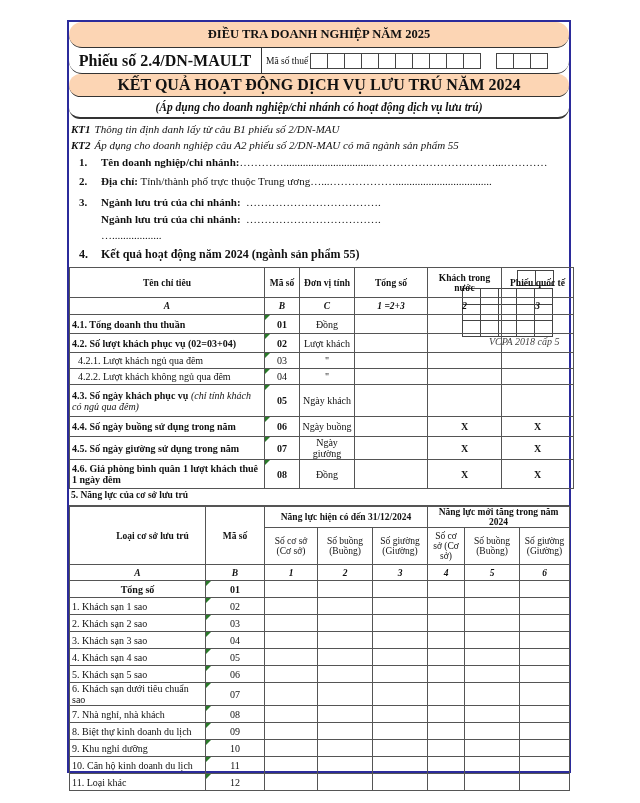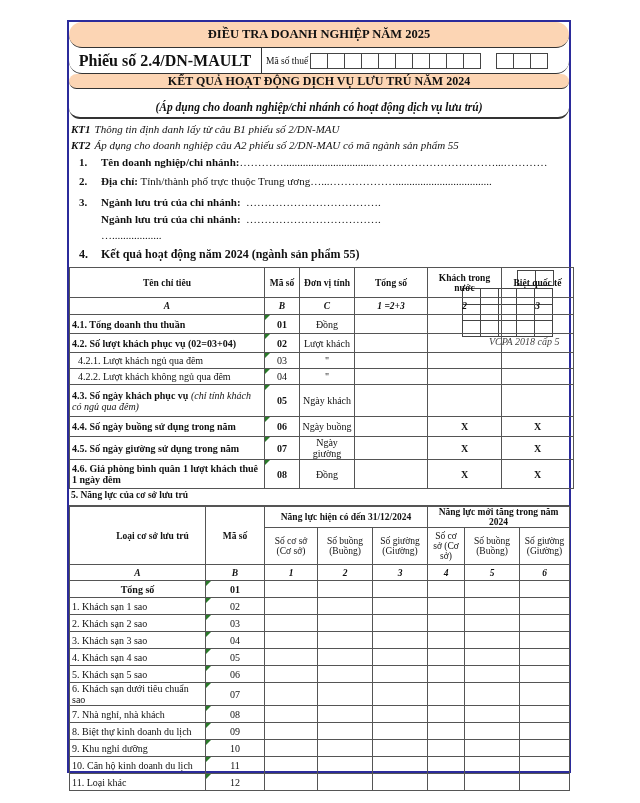--- a/index.html
+++ b/index.html
@@ -11,21 +11,21 @@
           border-bottom: 1px solid #333; display: flex; align-items: center; justify-content: center; border-radius: 13px; }
   .peach { background: #fcd5b4; }
   .b-title { top: 0; height: 26px; font-weight: bold; font-size: 12.5px; }
   .b-phieu { top: 26px; height: 26px; justify-content: flex-start; }
   .b-phieu .left { width: 193px; height: 100%; border-right: 1px solid #333; display:flex; align-items:center; justify-content:center;
                    font-weight: bold; font-size: 16px; box-sizing: border-box; }
   .b-phieu .mst-label { font-size: 9.5px; margin-left: 4px; margin-right: 3px; }
   .boxes { display: flex; }
   .box { width: 18px; height: 16px; border: 1px solid #444; box-sizing: border-box; margin-left: -1px; background: #fff; }
   .gap { width: 16px; }
-  .b-kq { top: 52px; height: 15px; font-weight: bold; font-size: 12px; }
+  .b-kq { top: 52px; height: 23px; font-weight: bold; font-size: 16px; }
   .b-ap { top: 75px; height: 22px; font-style: italic; font-weight: bold; font-size: 11.5px; border-bottom: 2px solid #333; }
   .info { position: absolute; left: 0; top: 97px; right: 0; height: 140px; font-size: 11px; }
   .kt { position: absolute; left: 2px; font-style: italic; }
   .kt b { font-weight: bold; margin-right: 4px; }
   .q { position: absolute; font-size: 11px; }
   .q .num { position: absolute; left: 0; font-weight: bold; }
   .q .lbl { position: absolute; left: 22px; white-space: nowrap; }
   .dots { letter-spacing: 0; }
   .grid5 { position: absolute; left: 393px; top: 169px; display: grid; grid-template-columns: repeat(5, 18px); grid-auto-rows: 16px; }
   .grid5 .g { border: 1px solid #444; box-sizing: border-box; margin: 0 -1px -1px 0; }
@@ -149,21 +149,21 @@
         <col style="width:74px">
         <col style="width:72px">
     </colgroup>
     <thead>
       <tr style="height:30px;">
         <th>Tên chỉ tiêu</th>
         <th>Mã số</th>
         <th>Đơn vị tính</th>
         <th>Tổng số</th>
         <th>Khách trong nước</th>
-        <th>Biệt quốc tế</th>
+        <th>Phiếu quốc tế</th>
       </tr>
       <tr style="height:17px;">
         <th class="ital">A</th>
         <th class="ital">B</th>
         <th class="ital">C</th>
         <th class="ital">1 =2+3</th>
         <th class="ital">2</th>
         <th class="ital">3</th>
       </tr>
     </thead>

